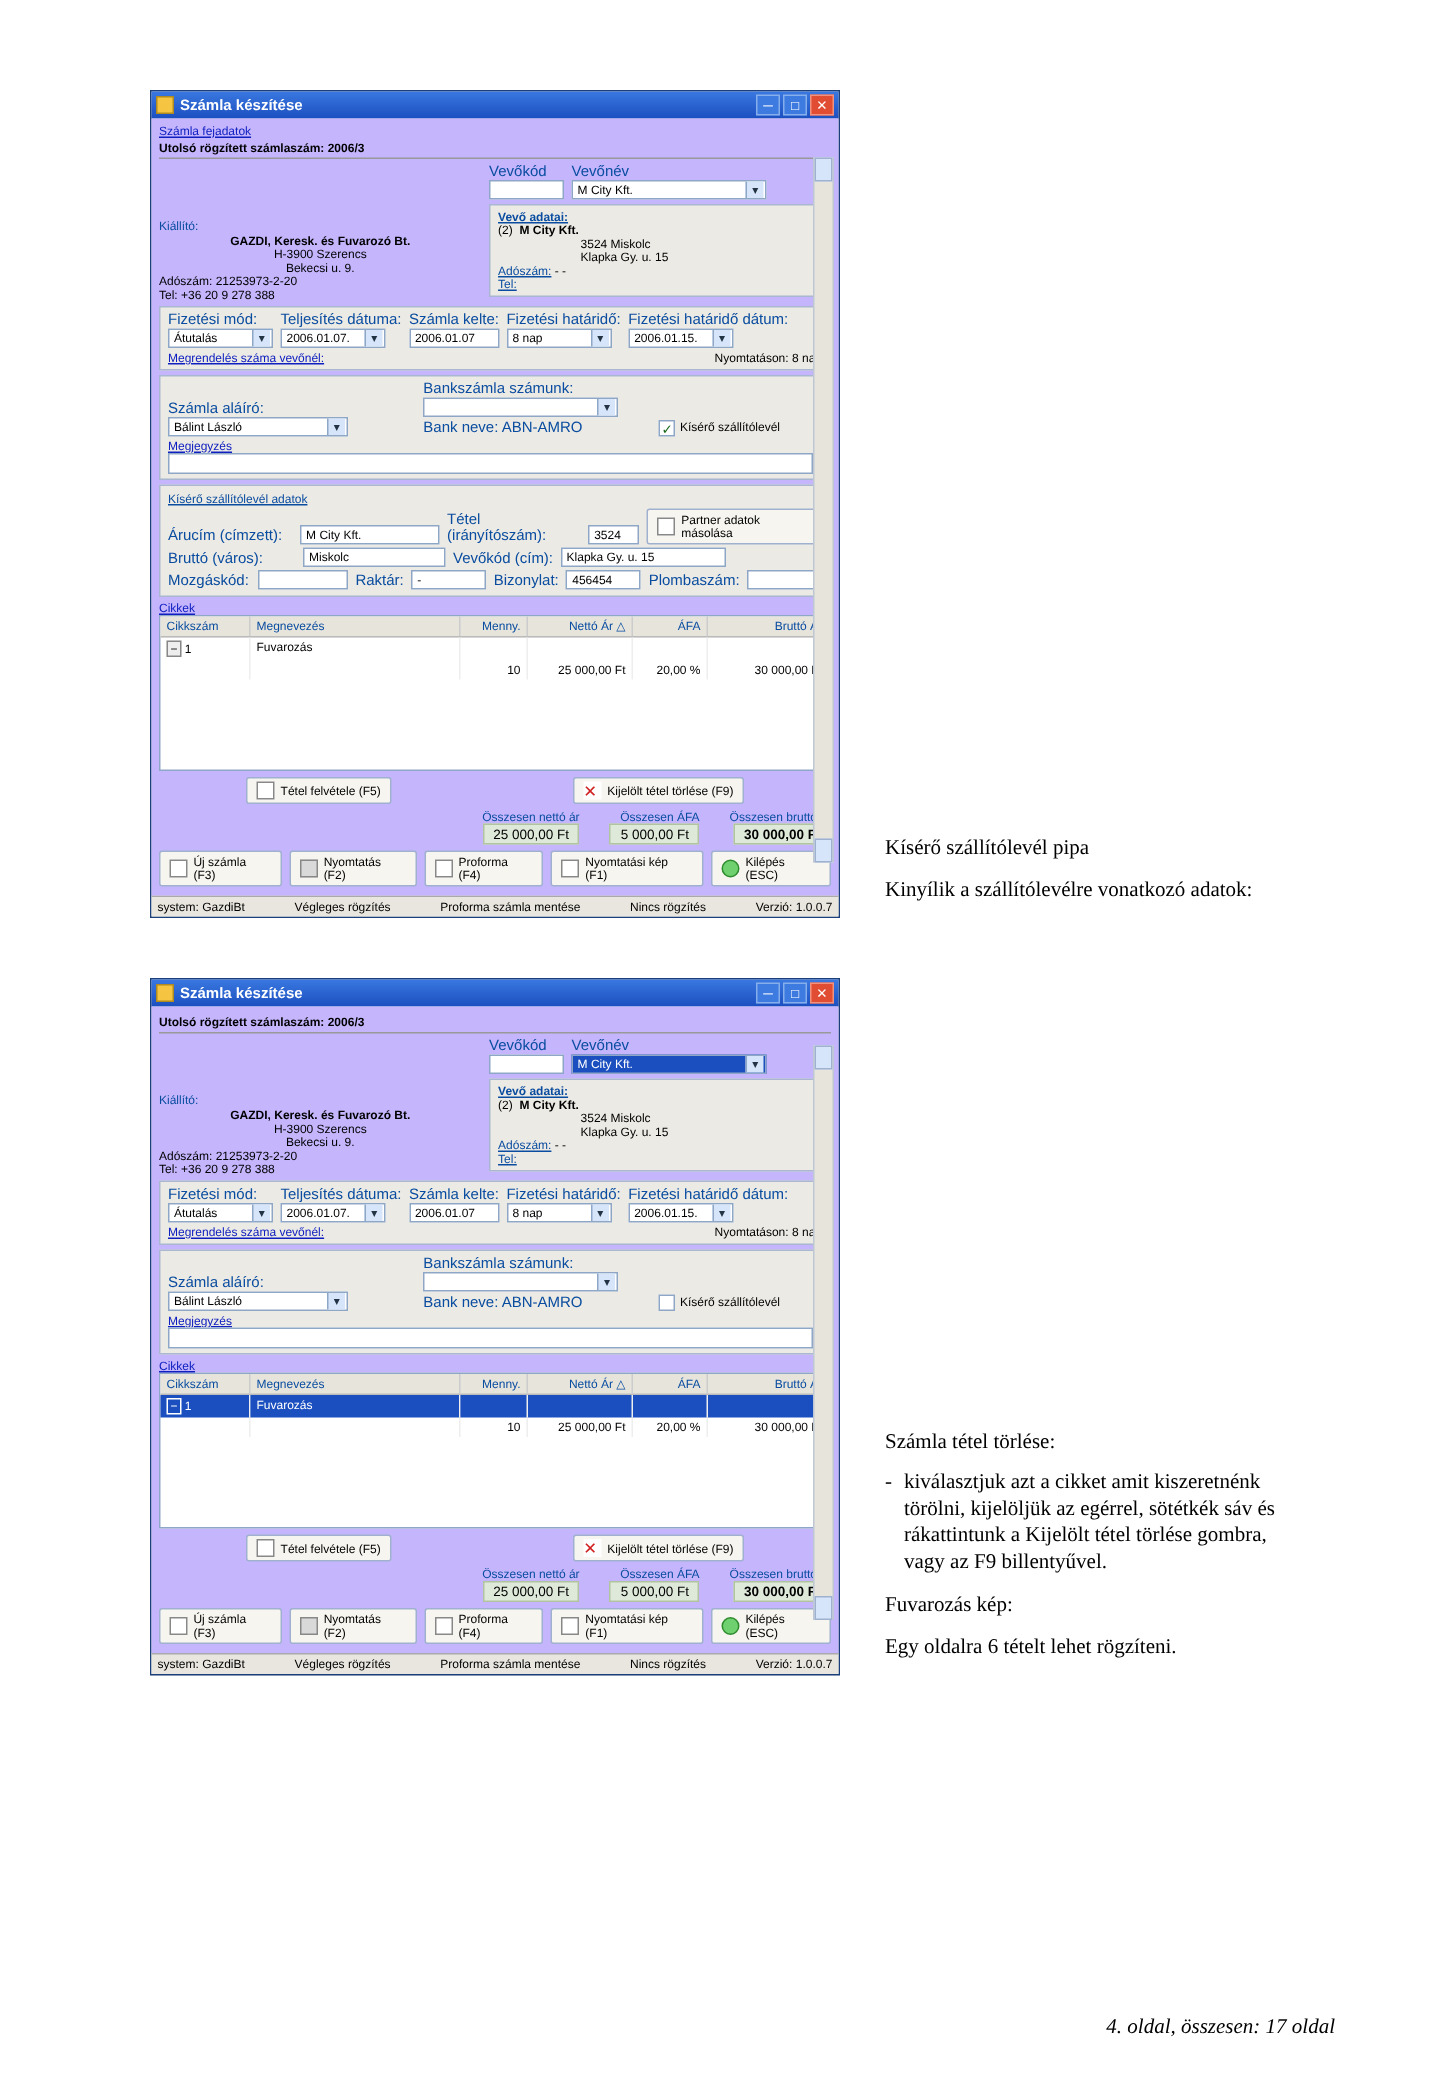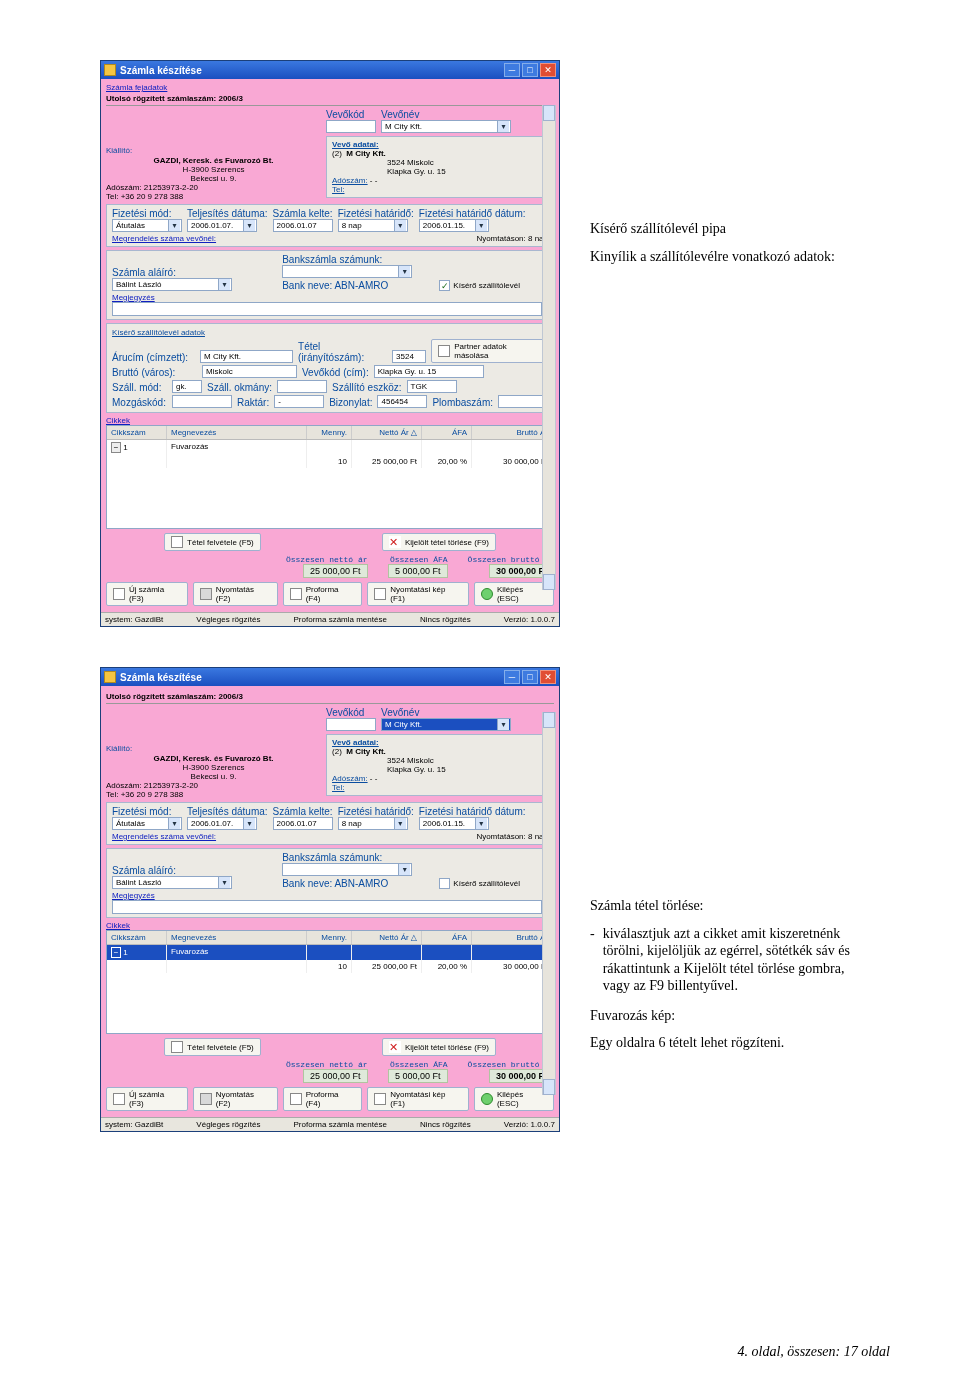--- a/index.html
+++ b/index.html
@@ -13,21 +13,21 @@
   .page {
     width: 960px;
     height: 1390px;
     margin: 0 auto;
     background: #fff;
     padding: 60px 70px 40px 100px;
     position: relative;
   }
   .row {
     display: flex;
-    align-items: flex-start;
+    align-items: flex-end;
     gap: 30px;
     margin-bottom: 40px;
   }
   .window {
     width: 460px;
     border: 1px solid #1b3f7a;
     background: #eceae4;
     font-size: 8px;
   }
   .titlebar {
@@ -47,21 +47,21 @@
   .tb-btn {
     width: 16px; height: 14px;
     background: #3e7be0;
     border: 1px solid #85aeea;
     display: flex; align-items: center; justify-content: center;
     color:#fff; font-size:9px; line-height:1;
   }
   .tb-btn.close { background: #e14d33; border-color:#f0927e; }
   .body {
     padding: 4px 5px 2px 5px;
-    background: #f9a8d4;
+    background: #c4b5fd;
     position: relative;
   }
   .link { color: #1020c0; text-decoration: underline; cursor: pointer; }
   .darklink { color:#0a4da0; text-decoration:underline; }
   .bold { font-weight: bold; }
   .blockhdr { color:#0a4da0; font-size:8px; margin:2px 0 1px; }
   .panel {
     border: 1px solid #a9b7d0;
     background:#eceae4;
     padding: 3px 5px;
@@ -109,21 +109,21 @@
     padding:2px 6px; font-size:8px; border-radius:2px;
   }
   .btn .ico { width:12px;height:12px;border:1px solid #888;background:#fff;}
   .ico.green{border-color:#2e8b2e;background:#6ed06e;border-radius:6px;}
   .ico.red{background:#fff;border:none;}
   .ico.red::before{content:"✕";color:#d02020;font-size:11px;}
   .ico.doc{background:#fff;}
   .ico.printer{background:#d9d9d9;}
   .totals { display:flex; justify-content:flex-end; gap:20px; margin:3px 0;}
   .totals .tcol { text-align:right;}
-  .totals .tlabel{font-size:8px;color:#0a4da0;font-family:Liberation Mono, monospace;}
+  .totals .tlabel{font-size:8px;color:#0a4da0;}
   .totals .tval{background:#dfe9da;border:1px solid #b0c4a0;padding:1px 6px;font-size:9px;display:inline-block;min-width:60px;}
   .totals .tval.bold{font-weight:bold;}
   .statusbar{
     display:flex; justify-content:space-between; align-items:center;
     border-top:1px solid #aaa; padding:2px 4px; font-size:8px;
     background:#e8e6de;
   }
   .sidetext {
     width: 270px;
     font-family: "Times New Roman", serif;
@@ -230,28 +230,20 @@
           <span class="btn">
                 <span class="ico doc"></span>
                 <span>Partner adatok másolása</span>
               </span>
         </div>
         <div class="flexrow">
           <span class="lbl" style="width:85px;">Bruttó (város):</span>
               <span class="field" style="width:95px;">Miskolc</span>
           <span class="lbl">Vevőkód (cím):</span>
               <span class="field" style="width:110px;">Klapka Gy. u. 15</span>
-        </div>
-        <div class="flexrow">
-          <span class="lbl" style="width:55px;">Száll. mód:</span>
-              <span class="field" style="width:30px;">gk.</span>
-          <span class="lbl">Száll. okmány:</span>
-              <span class="field" style="width:50px;"></span>
-          <span class="lbl">Szállító eszköz:</span>
-              <span class="field" style="width:50px;">TGK</span>
         </div>
         <div class="flexrow">
           <span class="lbl" style="width:55px;">Mozgáskód:</span>
               <span class="field" style="width:60px;"></span>
           <span class="lbl">Raktár:</span>
               <span class="field" style="width:50px;">-</span>
           <span class="lbl">Bizonylat:</span>
               <span class="field" style="width:50px;">456454</span>
           <span class="lbl">Plombaszám:</span>
               <span class="field" style="width:50px;"></span>

